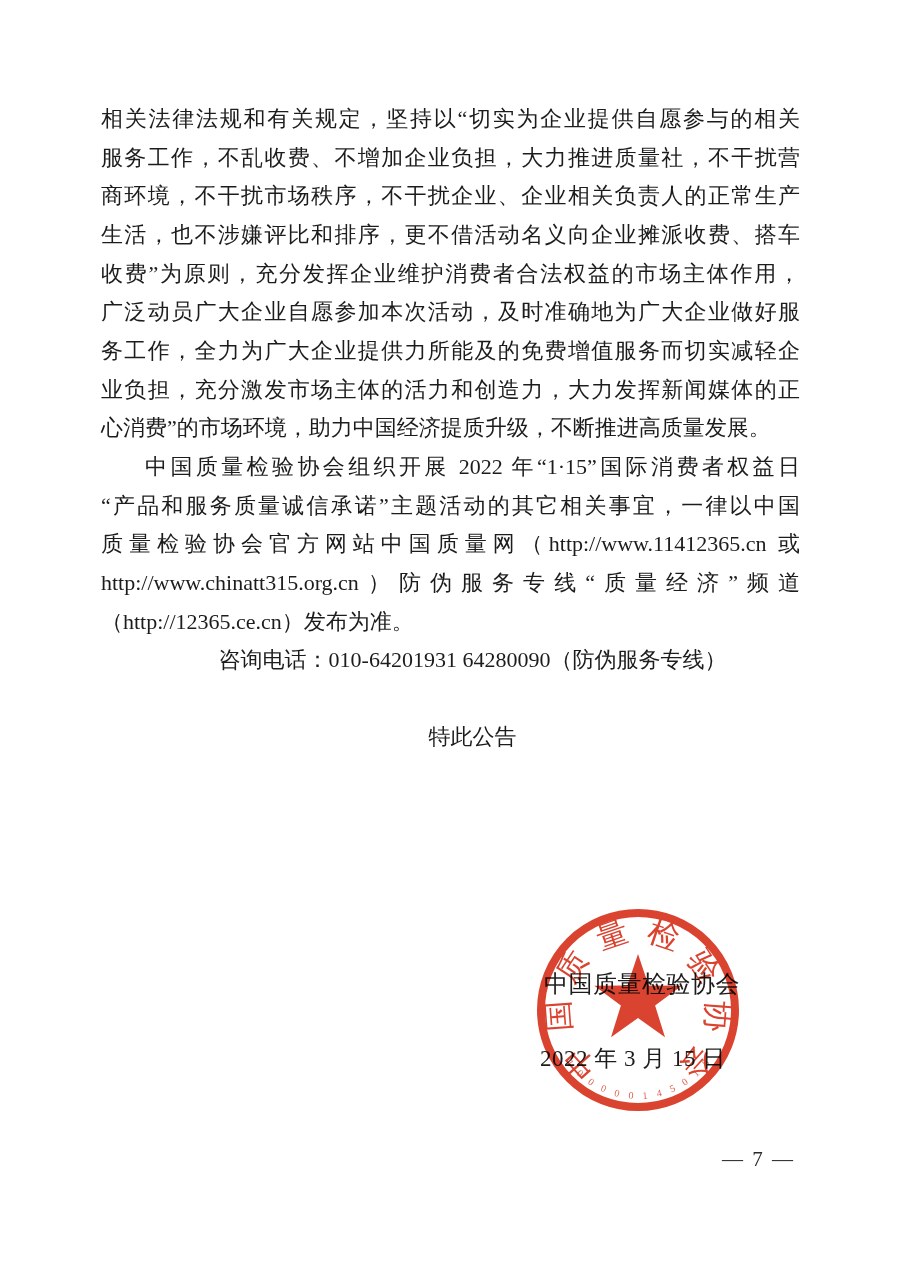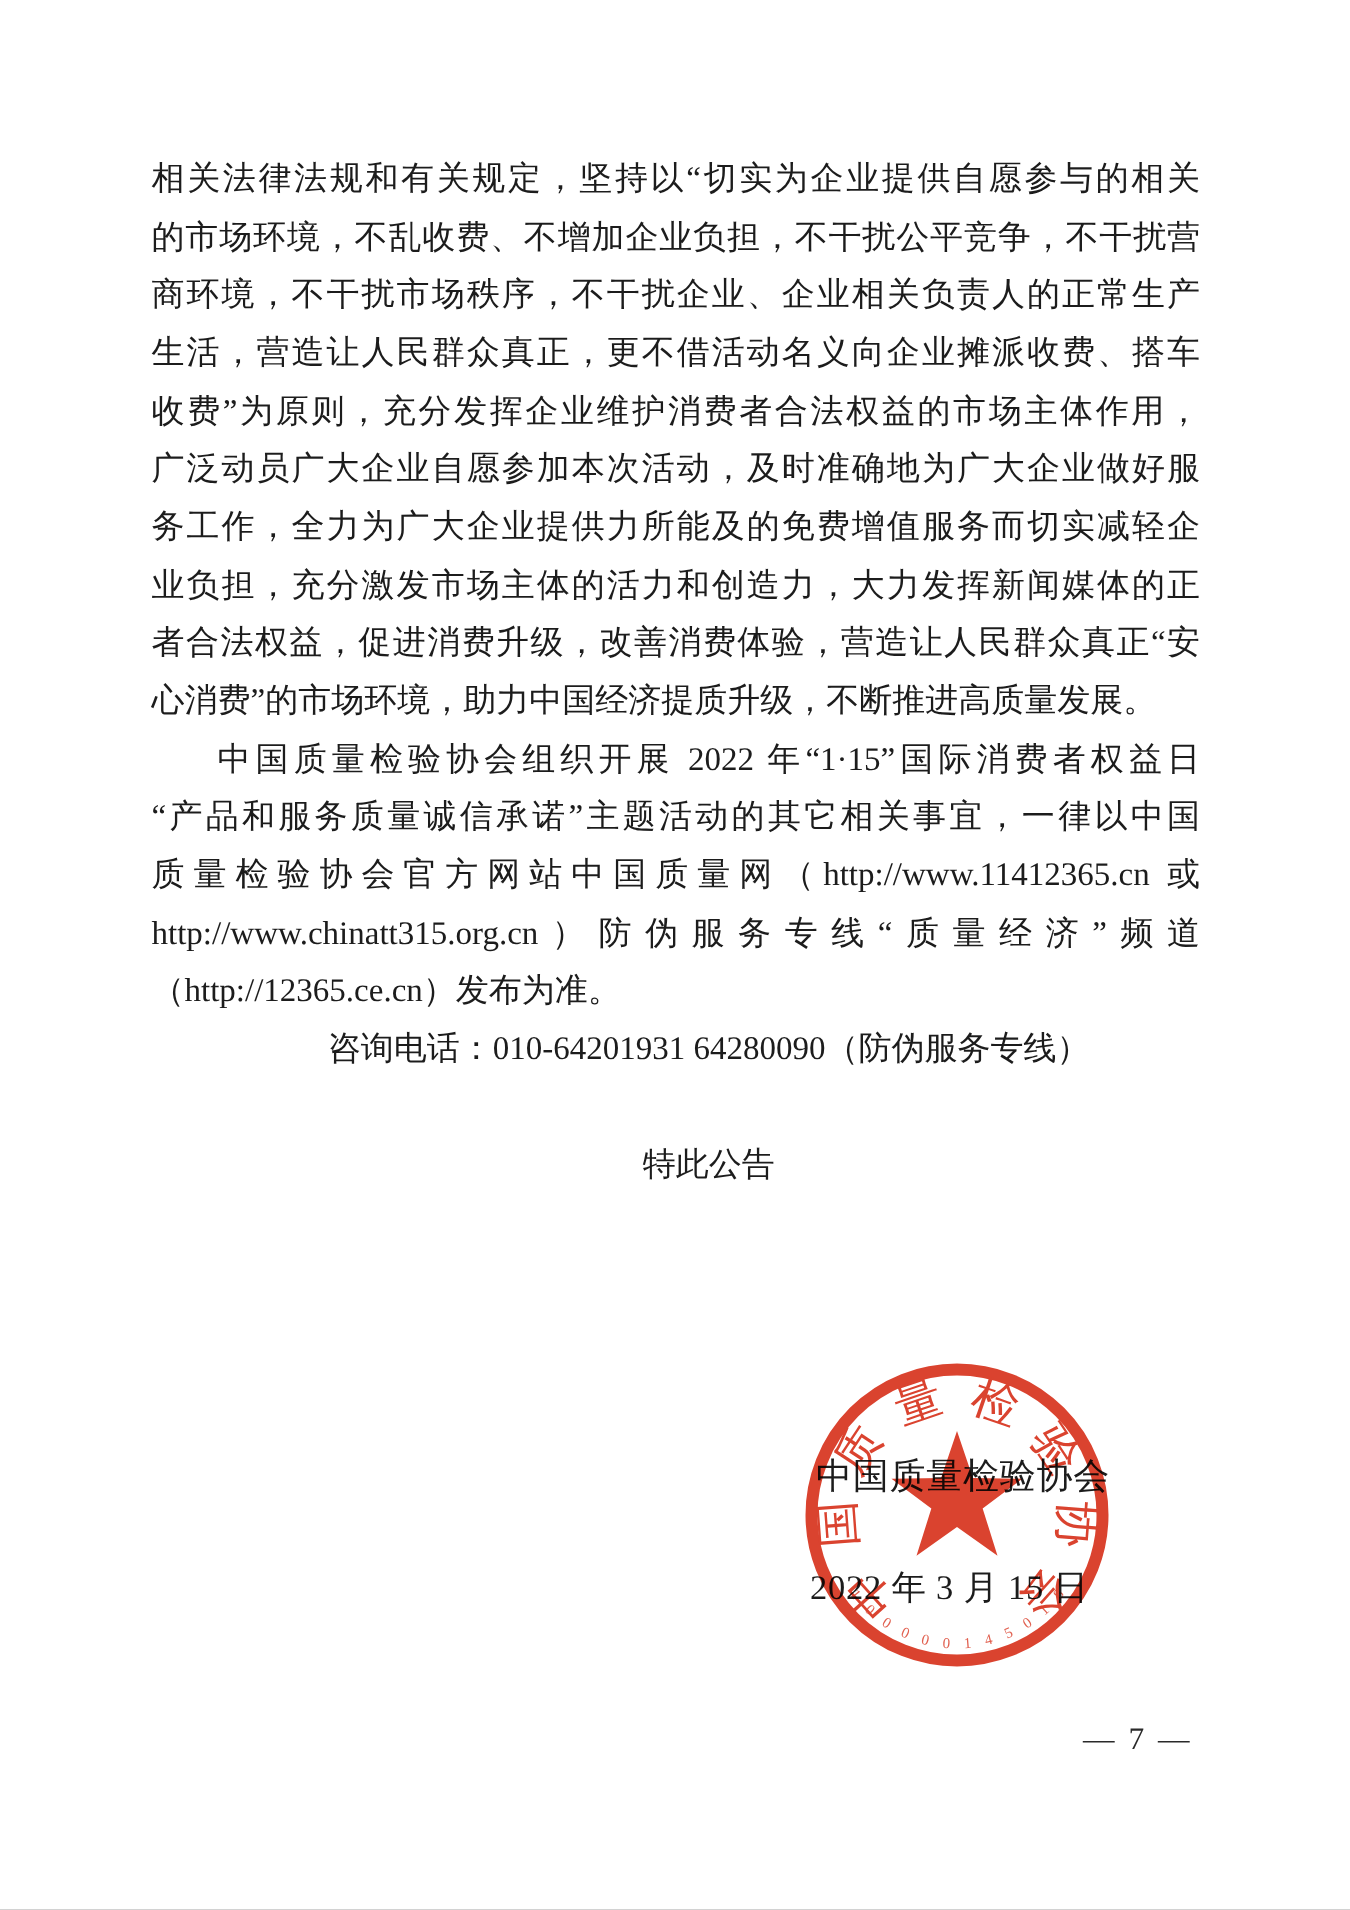--- a/index.html
+++ b/index.html
@@ -79,28 +79,27 @@
     white-space: nowrap;
   }
 </style>
 </head>
 <body>
 
 <div class="page">
 
   <div class="body-text">
       <div class="line j">相关法律法规和有关规定，坚持以“切实为企业提供自愿参与的相关</div>
-      <div class="line j">的市场环境，不乱收费、不增加企业负担，不干扰公平竞争，不干扰营</div>
+      <div class="line j">服务工作，不乱收费、不增加企业负担，大力推进质量社，不干扰营</div>
       <div class="line j">商环境，不干扰市场秩序，不干扰企业、企业相关负责人的正常生产</div>
-      <div class="line j">生活，营造让人民群众真正，更不借活动名义向企业摊派收费、搭车</div>
+      <div class="line j">生活，也不涉嫌评比和排序，更不借活动名义向企业摊派收费、搭车</div>
       <div class="line j">收费”为原则，充分发挥企业维护消费者合法权益的市场主体作用，</div>
       <div class="line j">广泛动员广大企业自愿参加本次活动，及时准确地为广大企业做好服</div>
       <div class="line j">务工作，全力为广大企业提供力所能及的免费增值服务而切实减轻企</div>
       <div class="line j">业负担，充分激发市场主体的活力和创造力，大力发挥新闻媒体的正</div>
-      <div class="line j">者合法权益，促进消费升级，改善消费体验，营造让人民群众真正“安</div>
       <div class="line">心消费”的市场环境，助力中国经济提质升级，不断推进高质量发展。</div>
       <div class="line indent j">中国质量检验协会组织开展 2022 年“1·15”国际消费者权益日</div>
       <div class="line j">“产品和服务质量诚信承诺”主题活动的其它相关事宜，一律以中国</div>
       <div class="line j">质量检验协会官方网站中国质量网（http://www.11412365.cn 或</div>
       <div class="line j">http://www.chinatt315.org.cn）防伪服务专线“质量经济”频道</div>
       <div class="line">（http://12365.ce.cn）发布为准。</div>
       <div class="line indent">咨询电话：010-64201931 64280090（防伪服务专线）</div>
       <div class="line"></div>
       <div class="line indent">特此公告</div>
     </div>

